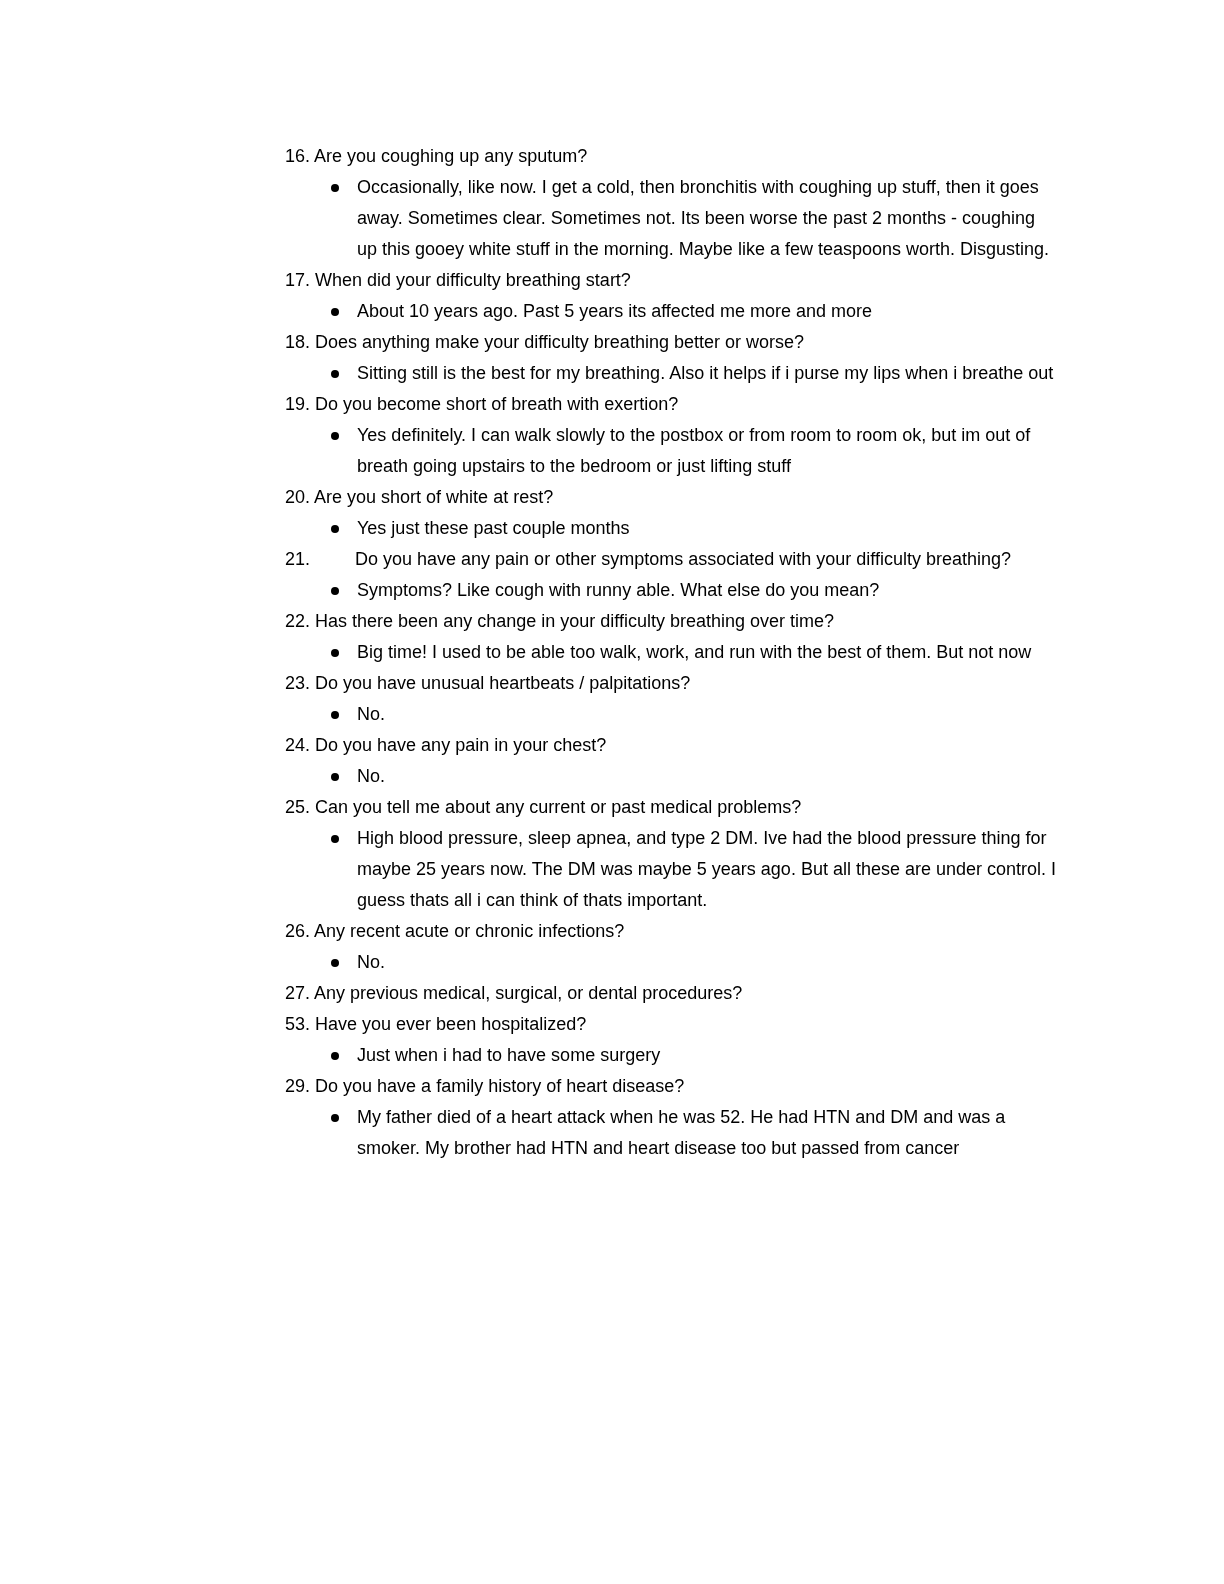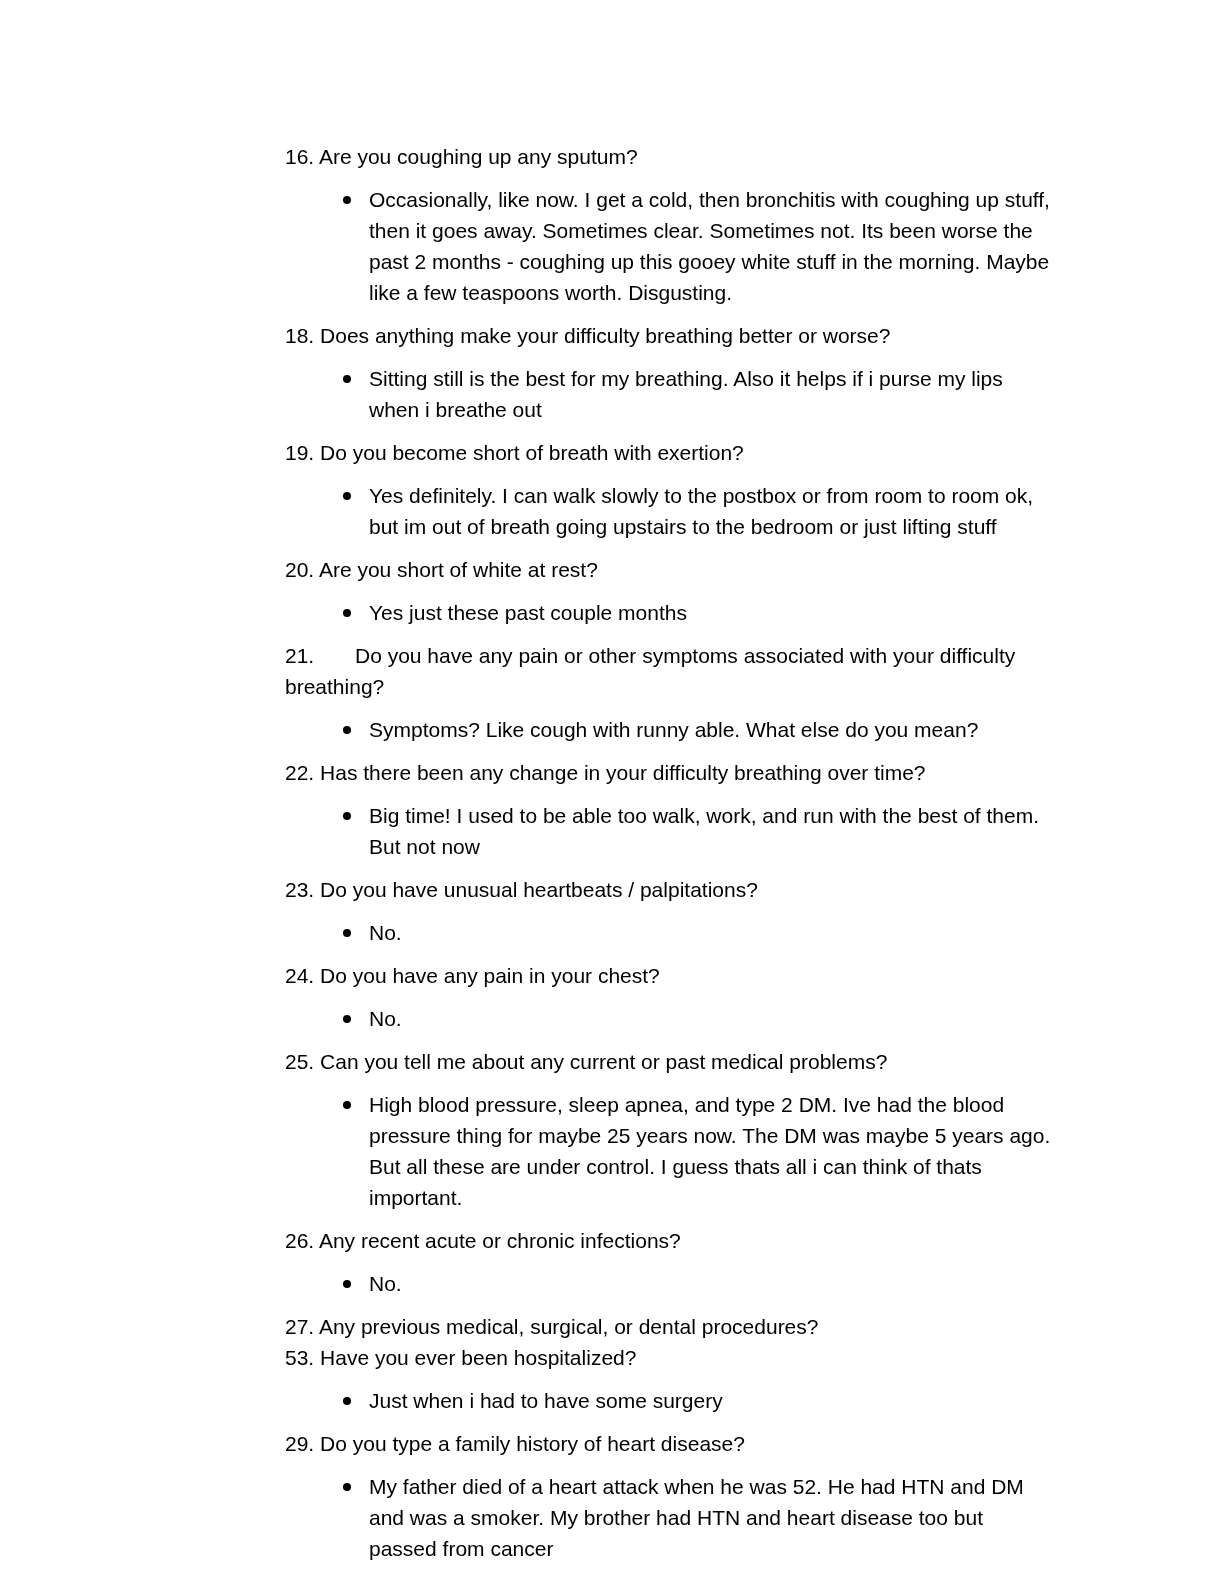--- a/index.html
+++ b/index.html
@@ -7,42 +7,42 @@
     padding: 0;
     background: #ffffff;
   }
   .page {
     position: relative;
     width: 1224px;
     height: 1584px;
     background: #ffffff;
     color: #000000;
     font-family: "Liberation Sans", sans-serif;
-    font-size: 21px;
+    font-size: 18px;
     line-height: 31px;
     overflow: hidden;
   }
   .content {
     position: absolute;
     top: 141px;
     left: 285px;
     width: 780px;
   }
   .qa-item { margin: 0; }
   .question {
     margin: 0;
   }
   .q-number { white-space: pre; }
   
   .qa-item.tabbed .q-number {
     display: inline-block;
     width: 70px;
   }
   ul.answers {
-    margin: 12px;
+    margin: 0;
     padding: 0;
     list-style: none;
   }
   ul.answers li {
     position: relative;
     margin: 0;
     padding-left: 72px;
     max-width: 775px;
     box-sizing: border-box;
   }
@@ -61,20 +61,26 @@
 
 <div class="page">
   <div class="content">
   <div class="qa-item">
     <p class="question"><span class="q-number">16.</span><span class="q-sep"> </span><span class="q-text">Are you coughing up any sputum?</span></p>
     <ul class="answers">
   <li><span class="dot"></span><span class="answer-text">Occasionally, like now. I get a cold, then bronchitis with coughing up stuff, then it goes away. Sometimes clear. Sometimes not. Its been worse the past 2 months - coughing up this gooey white stuff in the morning. Maybe like a few teaspoons worth. Disgusting.</span></li>
 </ul>
   </div>
 
+  <div class="qa-item">
+    <p class="question"><span class="q-number">17.</span><span class="q-sep"> </span><span class="q-text">When did your difficulty breathing start?</span></p>
+    <ul class="answers">
+  <li><span class="dot"></span><span class="answer-text">About 10 years ago. Past 5 years its affected me more and more</span></li>
+</ul>
+  </div>
 
   <div class="qa-item">
     <p class="question"><span class="q-number">18.</span><span class="q-sep"> </span><span class="q-text">Does anything make your difficulty breathing better or worse?</span></p>
     <ul class="answers">
   <li><span class="dot"></span><span class="answer-text">Sitting still is the best for my breathing. Also it helps if i purse my lips when i breathe out</span></li>
 </ul>
   </div>
 
   <div class="qa-item">
     <p class="question"><span class="q-number">19.</span><span class="q-sep"> </span><span class="q-text">Do you become short of breath with exertion?</span></p>
@@ -137,19 +143,19 @@
   </div>
 
   <div class="qa-item">
     <p class="question"><span class="q-number">53.</span><span class="q-sep"> </span><span class="q-text">Have you ever been hospitalized?</span></p>
     <ul class="answers">
   <li><span class="dot"></span><span class="answer-text">Just when i had to have some surgery</span></li>
 </ul>
   </div>
 
   <div class="qa-item">
-    <p class="question"><span class="q-number">29.</span><span class="q-sep"> </span><span class="q-text">Do you type a family history of heart disease?</span></p>
+    <p class="question"><span class="q-number">29.</span><span class="q-sep"> </span><span class="q-text">Do you have a family history of heart disease?</span></p>
     <ul class="answers">
   <li><span class="dot"></span><span class="answer-text">My father died of a heart attack when he was 52. He had HTN and DM and was a smoker. My brother had HTN and heart disease too but passed from cancer</span></li>
 </ul>
   </div>
 </div>
 </div>
 
 </body></html>

